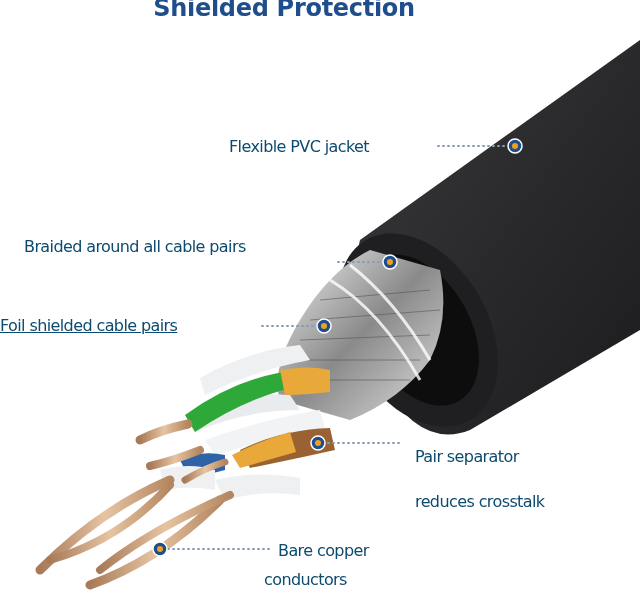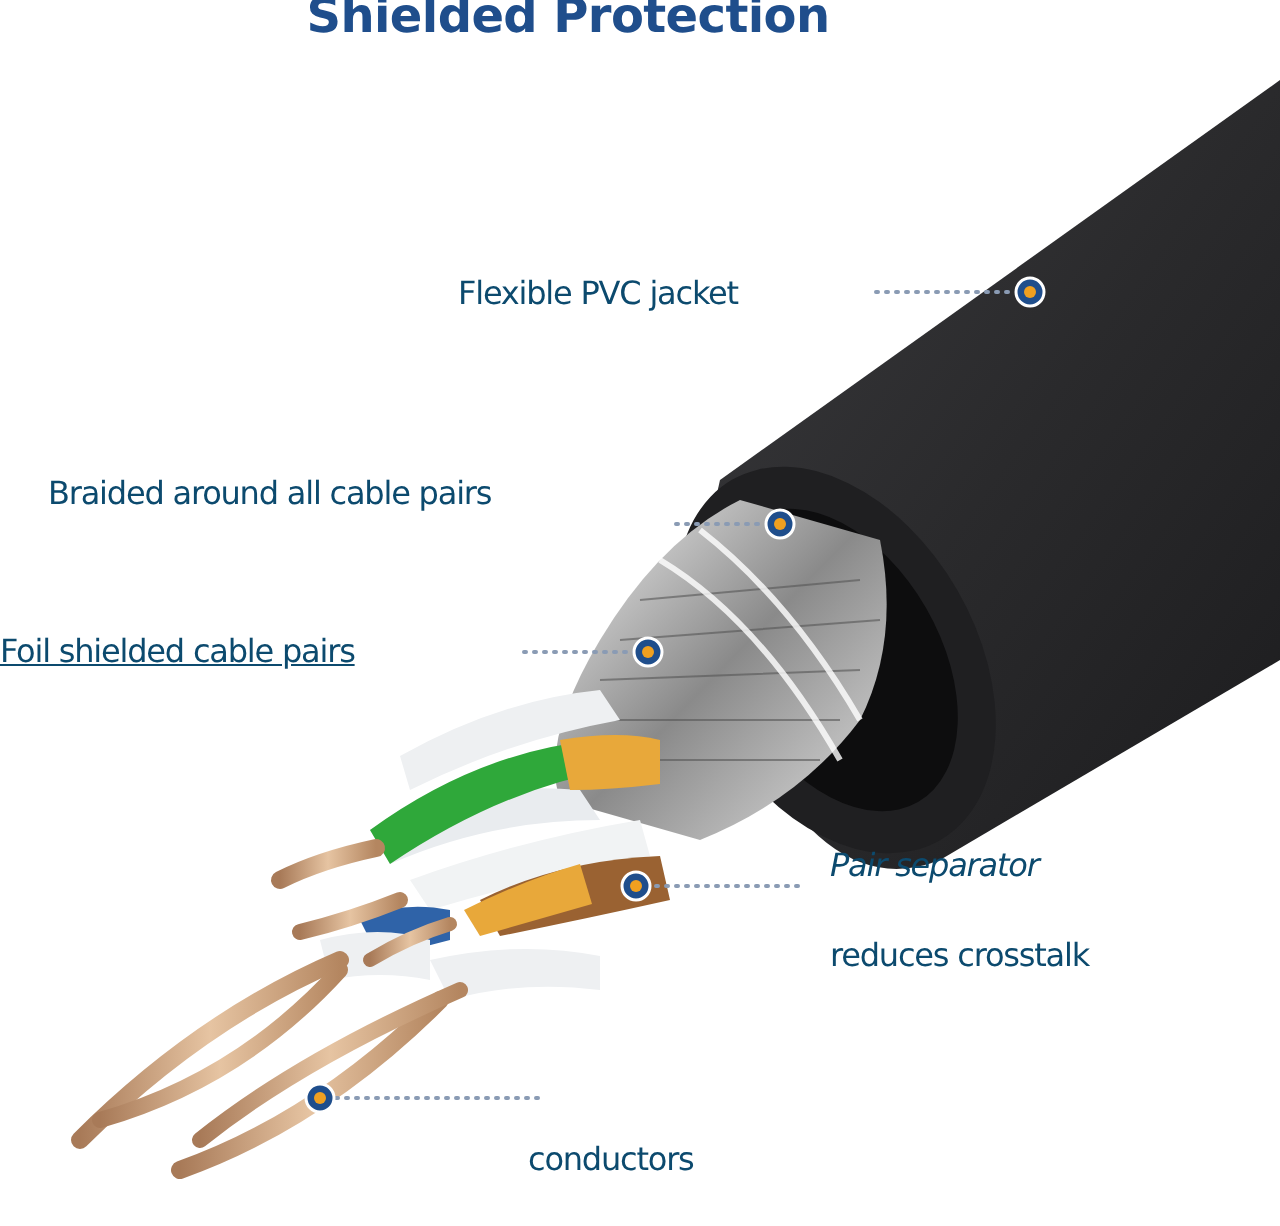--- a/index.html
+++ b/index.html
@@ -98,16 +98,17 @@
           <circle cx="160" cy="549" r="3" fill="#f0a020"></circle>
         </g>
     </g>
   </svg>
 
   <div class="title">Shielded Protection</div>
 
   <div class="label" style="left:229px; top:132px;">Flexible PVC jacket</div>
   <div class="label" style="left:24px; top:232px;">Braided around all cable pairs</div>
   <div class="label" style="left:0px; top:311px;text-decoration:underline;">Foil shielded cable pairs</div>
-  <div class="label" style="left:415px; top:418px;font-style:italic;">Pair separator</div>
-  <div class="label" style="left:415px; top:463px;">reduces crosstalk</div>
+  <div class="label" style="left:415px; top:442px;">Pair separator</div>
+  <div class="label" style="left:415px; top:487px;">reduces crosstalk</div>
+  <div class="label" style="left:278px; top:536px;">Bare copper</div>
   <div class="label" style="left:264px; top:565px;">conductors</div>
 </div>
 
 </body></html>

